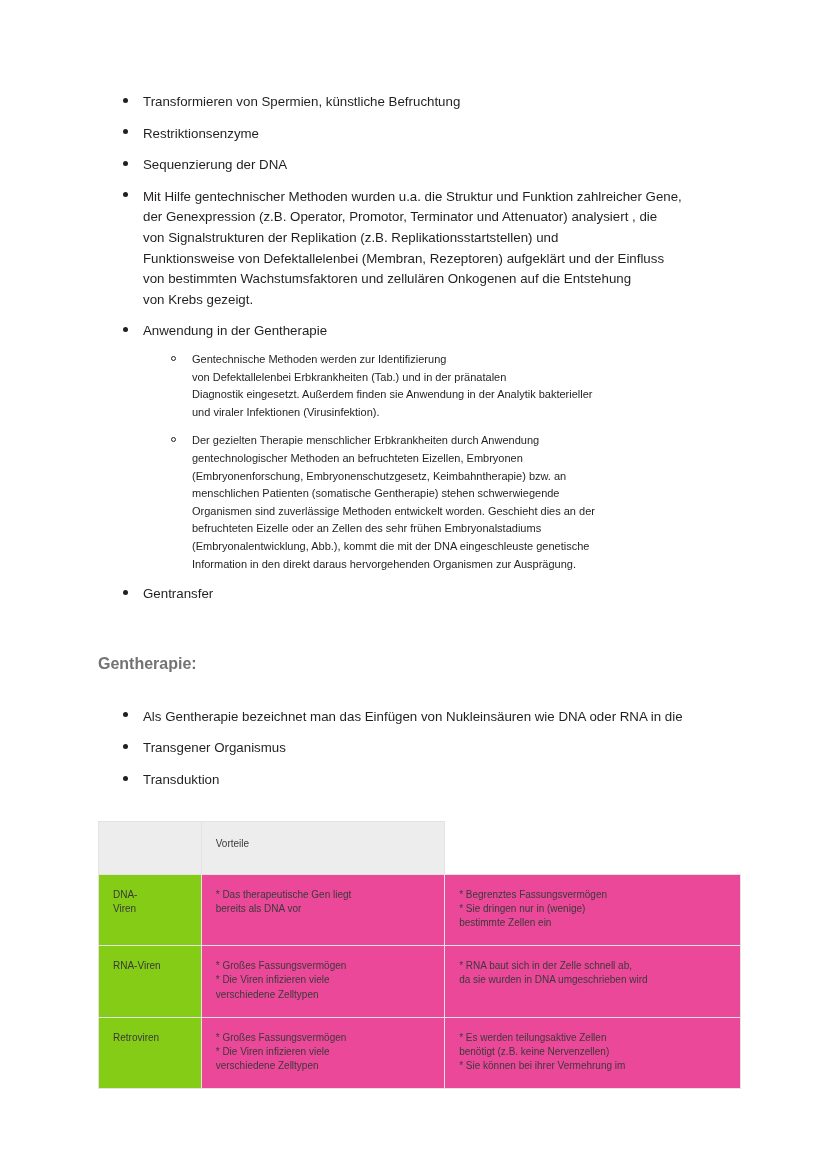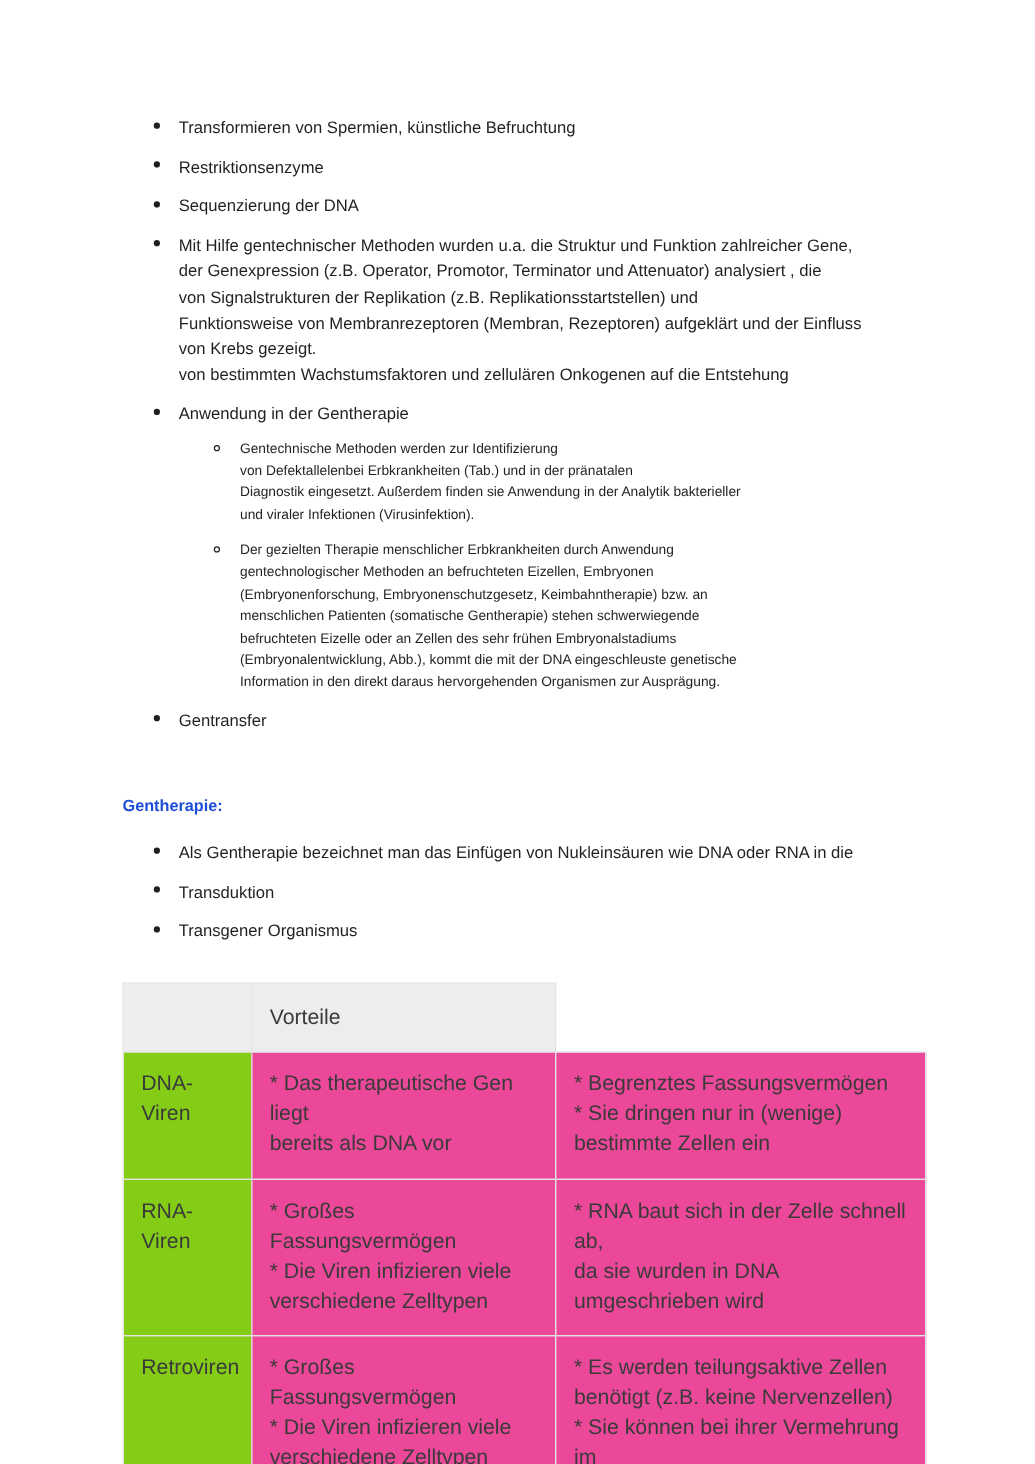--- a/index.html
+++ b/index.html
@@ -67,42 +67,42 @@
     border: 1px solid #231f20;
     box-sizing: border-box;
     background: transparent;
   }
   .para-line { display: block; }
 
   .tight { margin-bottom: 4px !important; }
 
   
   h2.section-title {
-    font-size: 13px;
+    font-size: 16px;
     font-weight: bold;
-    margin: 50px 0 20px 0;
-    color: #1d4ed8;
+    margin: 50px 0 34px 0;
+    color: #737373;
   }
 
   
   table.virus-table {
     border-collapse: collapse;
     margin-top: 30px;
     width: 643px;
     table-layout: fixed;
   }
   table.virus-table col.c1 { width: 100px; }
   table.virus-table col.c2 { width: 237px; }
   table.virus-table col.c3 { width: 288px; }
 
   table.virus-table td {
     border: 1px solid #e3e3e3;
     vertical-align: top;
     padding: 13px 14px 15px 14px;
-    font-size: 17px;
+    font-size: 10px;
     line-height: 1.42;
     color: #3a3a3a;
   }
   table.virus-table tr.head td {
     background: #ededed;
     height: 22px;
     padding-top: 15px;
     padding-bottom: 15px;
     color: #3a3a3a;
   }
@@ -135,43 +135,44 @@
     <li>
       <span class="bullet"></span>
       <span>Sequenzierung der DNA</span>
     </li>
 
     <li>
       <span class="bullet"></span>
       <span class="para-line">Mit Hilfe gentechnischer Methoden wurden u.a. die Struktur und Funktion zahlreicher Gene,</span>
       <span class="para-line">der Genexpression (z.B. Operator, Promotor, Terminator und Attenuator) analysiert , die</span>
       <span class="para-line">von Signalstrukturen der Replikation (z.B. Replikationsstartstellen) und</span>
-      <span class="para-line">Funktionsweise von Membranrezeptoren (Membran, Rezeptoren) aufgeklärt und der Einfluss</span>
+      <span class="para-line">Funktionsweise von Defektallelenbei (Membran, Rezeptoren) aufgeklärt und der Einfluss</span>
+      <span class="para-line">von bestimmten Wachstumsfaktoren und zellulären Onkogenen auf die Entstehung</span>
       <span class="para-line">von Krebs gezeigt.</span>
-      <span class="para-line">von bestimmten Wachstumsfaktoren und zellulären Onkogenen auf die Entstehung</span>
     </li>
 
     <li class="tight">
       <span class="bullet"></span>
       <span>Anwendung in der Gentherapie</span>
 
       <ul class="lv2">
         <li>
           <span class="circle"></span>
           <span class="para-line">Gentechnische Methoden werden zur Identifizierung</span>
           <span class="para-line">von Defektallelenbei Erbkrankheiten (Tab.) und in der pränatalen</span>
           <span class="para-line">Diagnostik eingesetzt. Außerdem finden sie Anwendung in der Analytik bakterieller</span>
           <span class="para-line">und viraler Infektionen (Virusinfektion).</span>
         </li>
         <li>
           <span class="circle"></span>
           <span class="para-line">Der gezielten Therapie menschlicher Erbkrankheiten durch Anwendung</span>
           <span class="para-line">gentechnologischer Methoden an befruchteten Eizellen, Embryonen</span>
           <span class="para-line">(Embryonenforschung, Embryonenschutzgesetz, Keimbahntherapie) bzw. an</span>
           <span class="para-line">menschlichen Patienten (somatische Gentherapie) stehen schwerwiegende</span>
+          <span class="para-line">Organismen sind zuverlässige Methoden entwickelt worden. Geschieht dies an der</span>
           <span class="para-line">befruchteten Eizelle oder an Zellen des sehr frühen Embryonalstadiums</span>
           <span class="para-line">(Embryonalentwicklung, Abb.), kommt die mit der DNA eingeschleuste genetische</span>
           <span class="para-line">Information in den direkt daraus hervorgehenden Organismen zur Ausprägung.</span>
         </li>
       </ul>
     </li>
 
     <li>
       <span class="bullet"></span>
       <span>Gentransfer</span>
@@ -180,25 +181,25 @@
 
   <h2 class="section-title">Gentherapie:</h2>
 
   <ul class="lv1">
     <li>
       <span class="bullet"></span>
       <span class="para-line">Als Gentherapie bezeichnet man das Einfügen von Nukleinsäuren wie DNA oder RNA in die</span>
     </li>
     <li>
       <span class="bullet"></span>
+      <span>Transgener Organismus</span>
+    </li>
+    <li>
+      <span class="bullet"></span>
       <span>Transduktion</span>
-    </li>
-    <li>
-      <span class="bullet"></span>
-      <span>Transgener Organismus</span>
     </li>
   </ul>
 
   <table class="virus-table">
     <colgroup>
       <col class="c1">
         <col class="c2">
         <col class="c3">
     </colgroup>
     <tbody>

